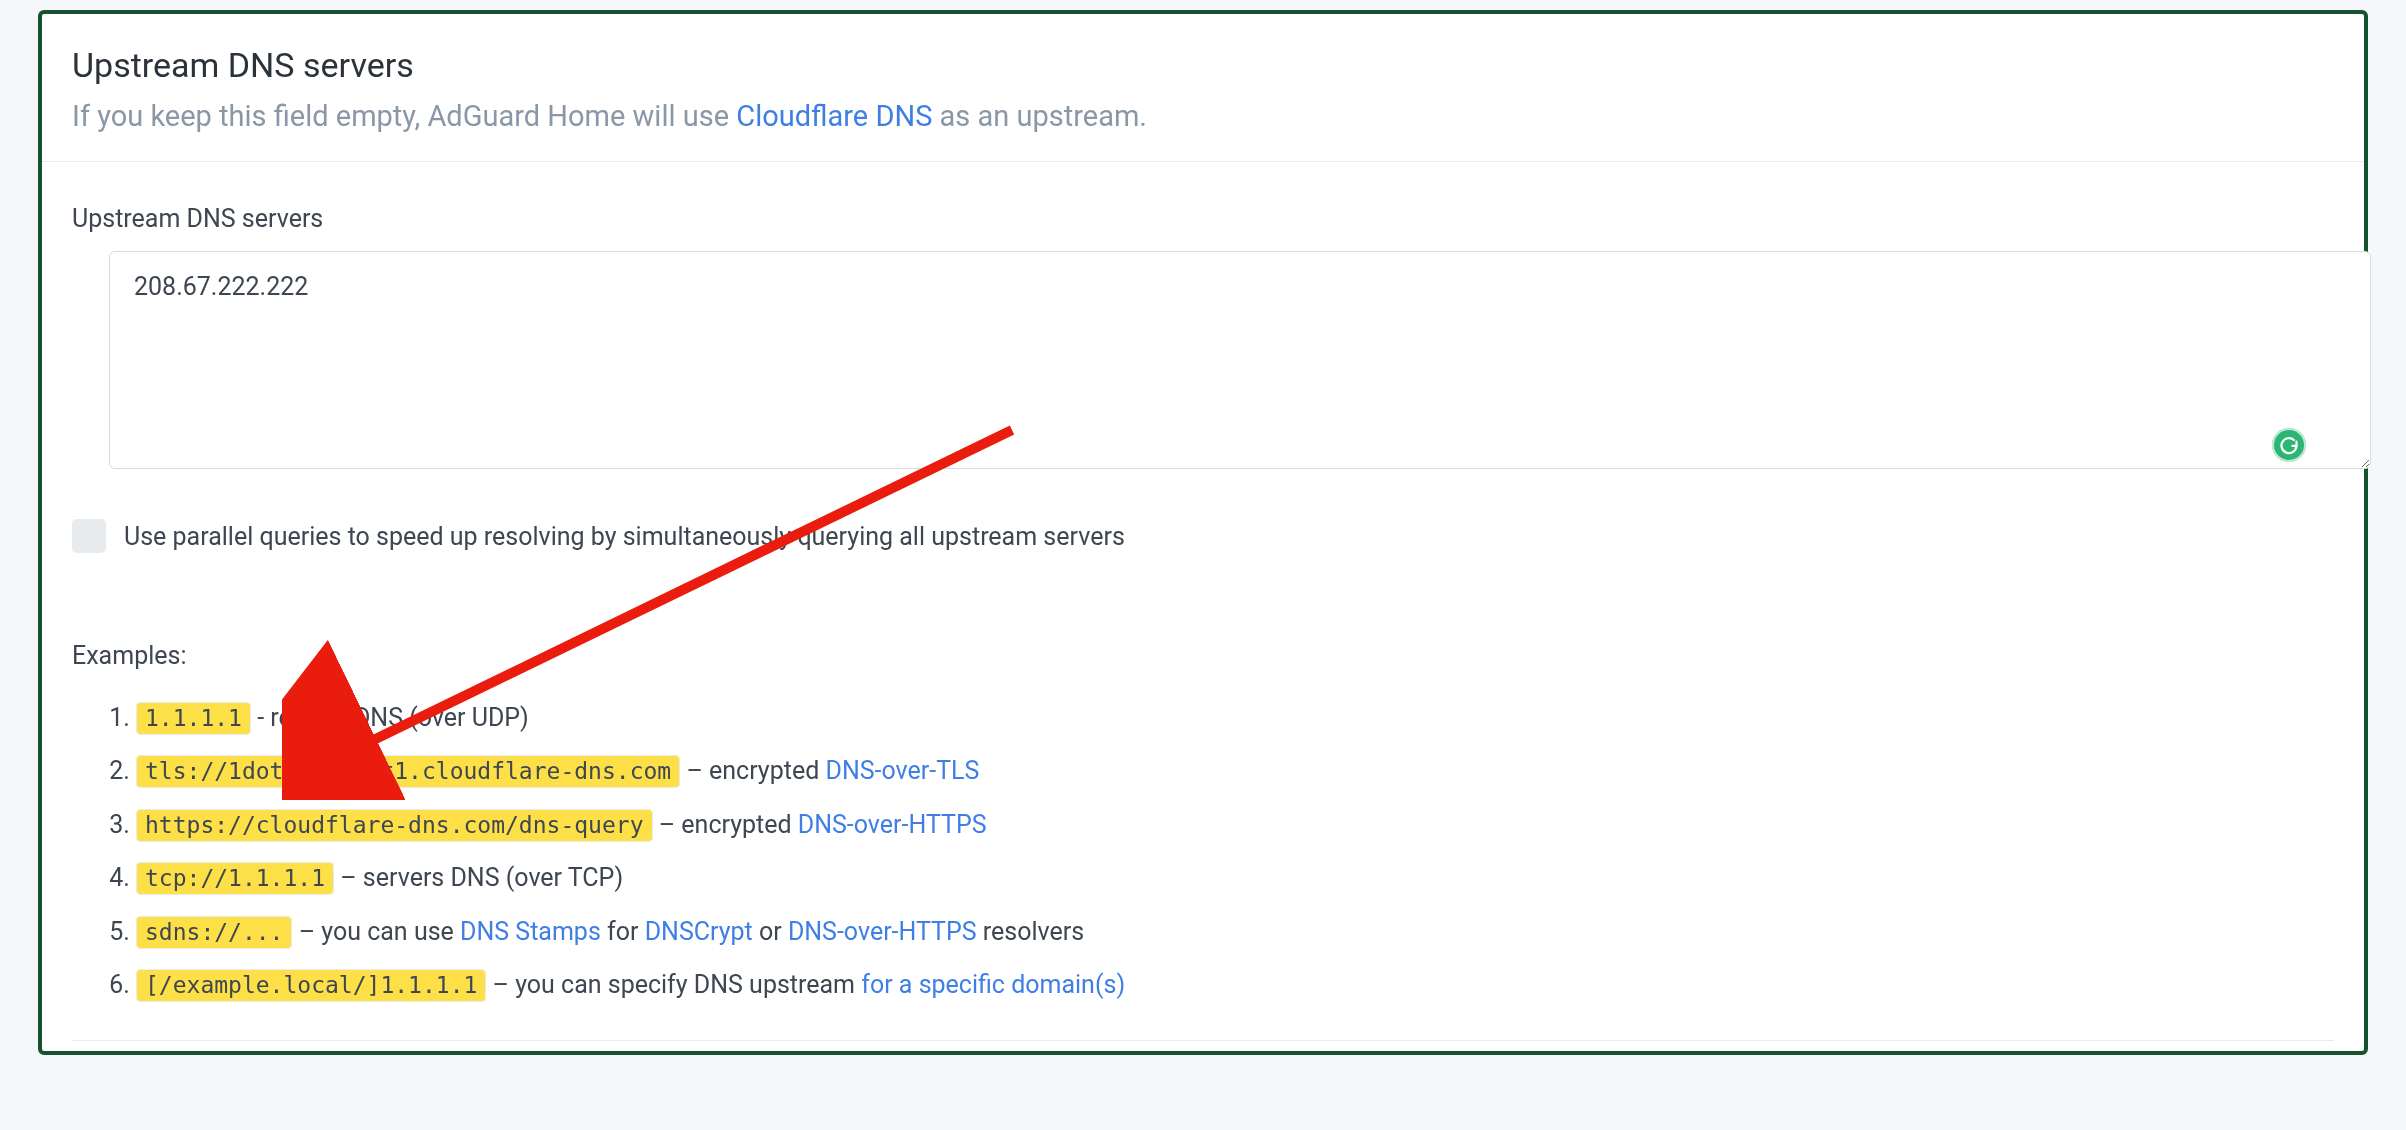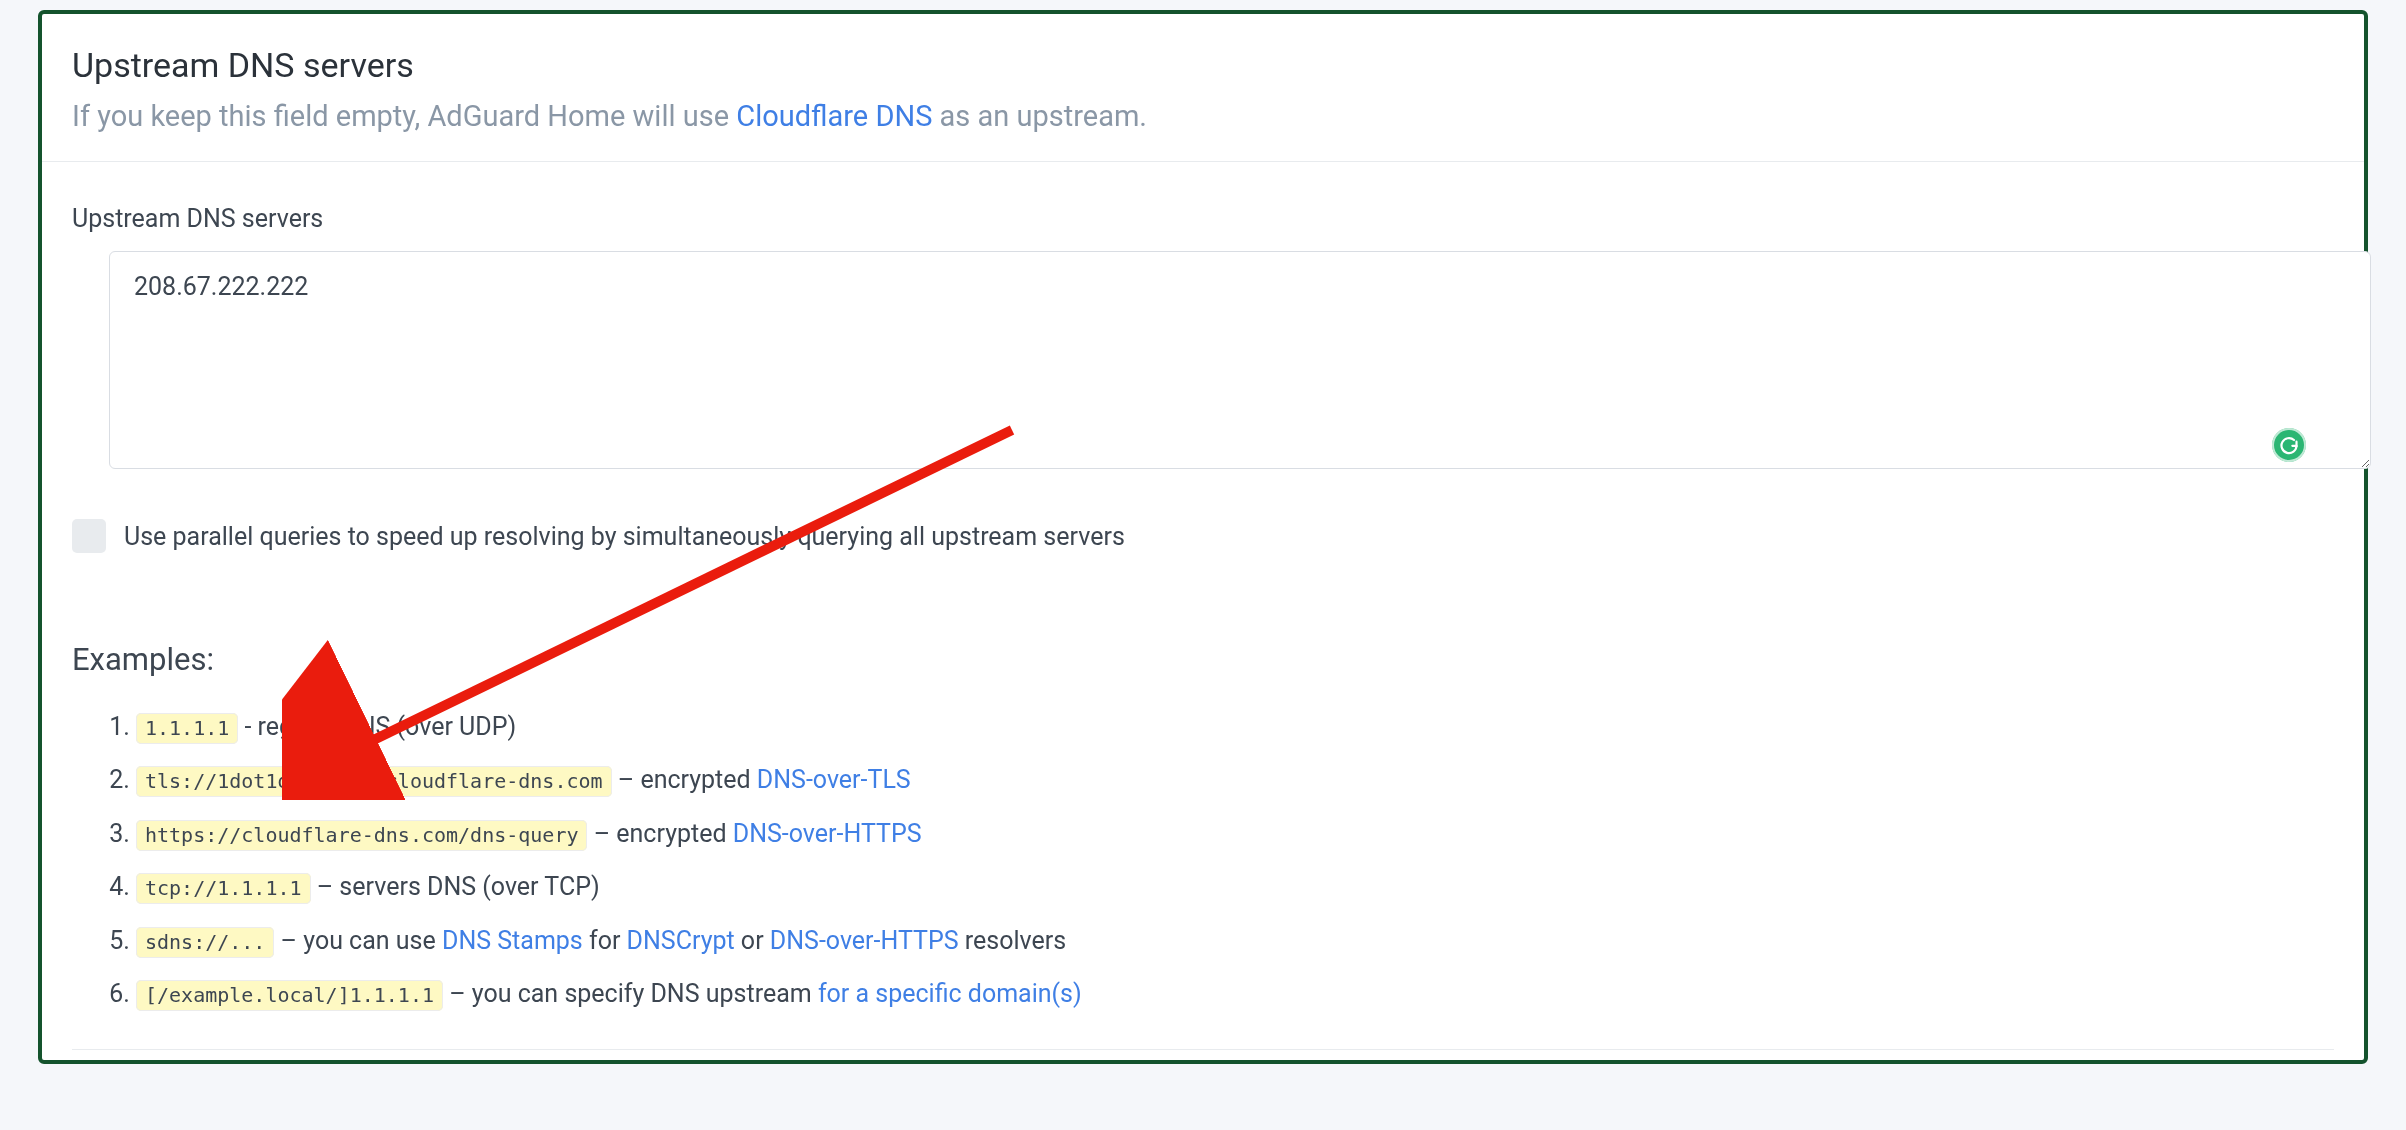--- a/index.html
+++ b/index.html
@@ -86,38 +86,38 @@
     background: #e8ebee;
     flex: 0 0 auto;
     position: relative;
   }
   .checkbox-label {
     font-size: 25px;
     color: #3d4651;
   }
   .examples-label {
     margin-top: 82px;
-    font-size: 31px;
+    font-size: 25px;
     color: #3d4651;
   }
   ol.examples {
     margin-top: 18px;
     margin-left: 64px;
     font-size: 25px;
     color: #3d4651;
   }
   ol.examples li {
     padding: 6px 0 10px 0;
     list-style: decimal;
   }
   ol.examples li::marker { color: #3d4651; }
   code.pill {
     font-family: ui-monospace, SFMono-Regular, "SF Mono", Menlo, Consolas, monospace;
-    font-size: 20px;
-    background: #fef9c3;
+    font-size: 23px;
+    background: #fde047;
     border: 1px solid #ececec;
     border-radius: 5px;
     padding: 2px 8px 3px 8px;
     color: #3d4651;
   }
   a.link { color: #3f7fe5; text-decoration: none; }
   .annotation {
     position: absolute;
     pointer-events: none;
   }

